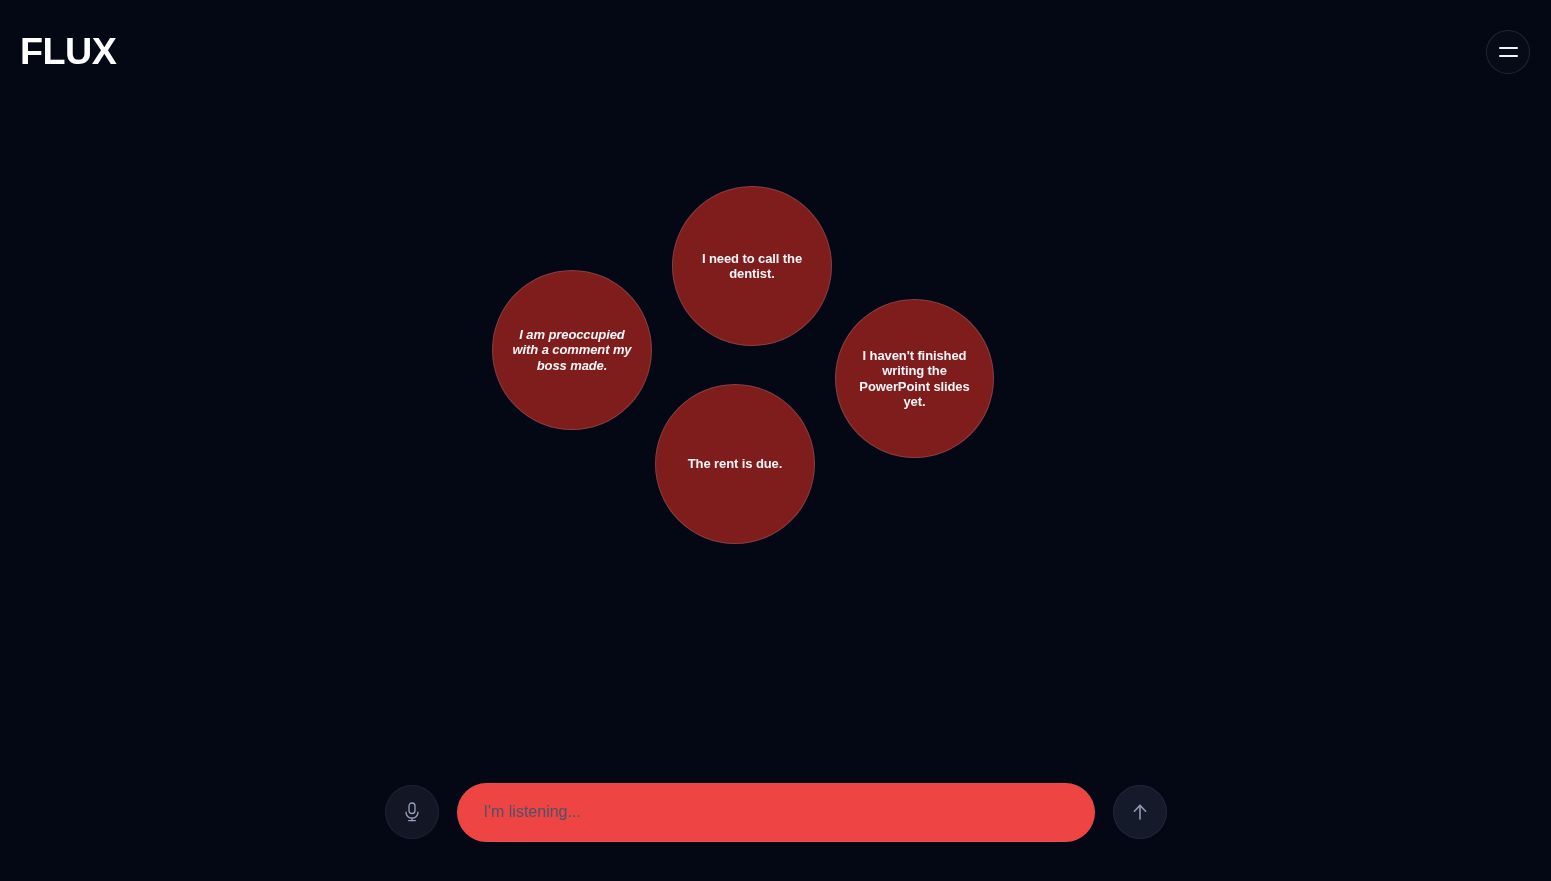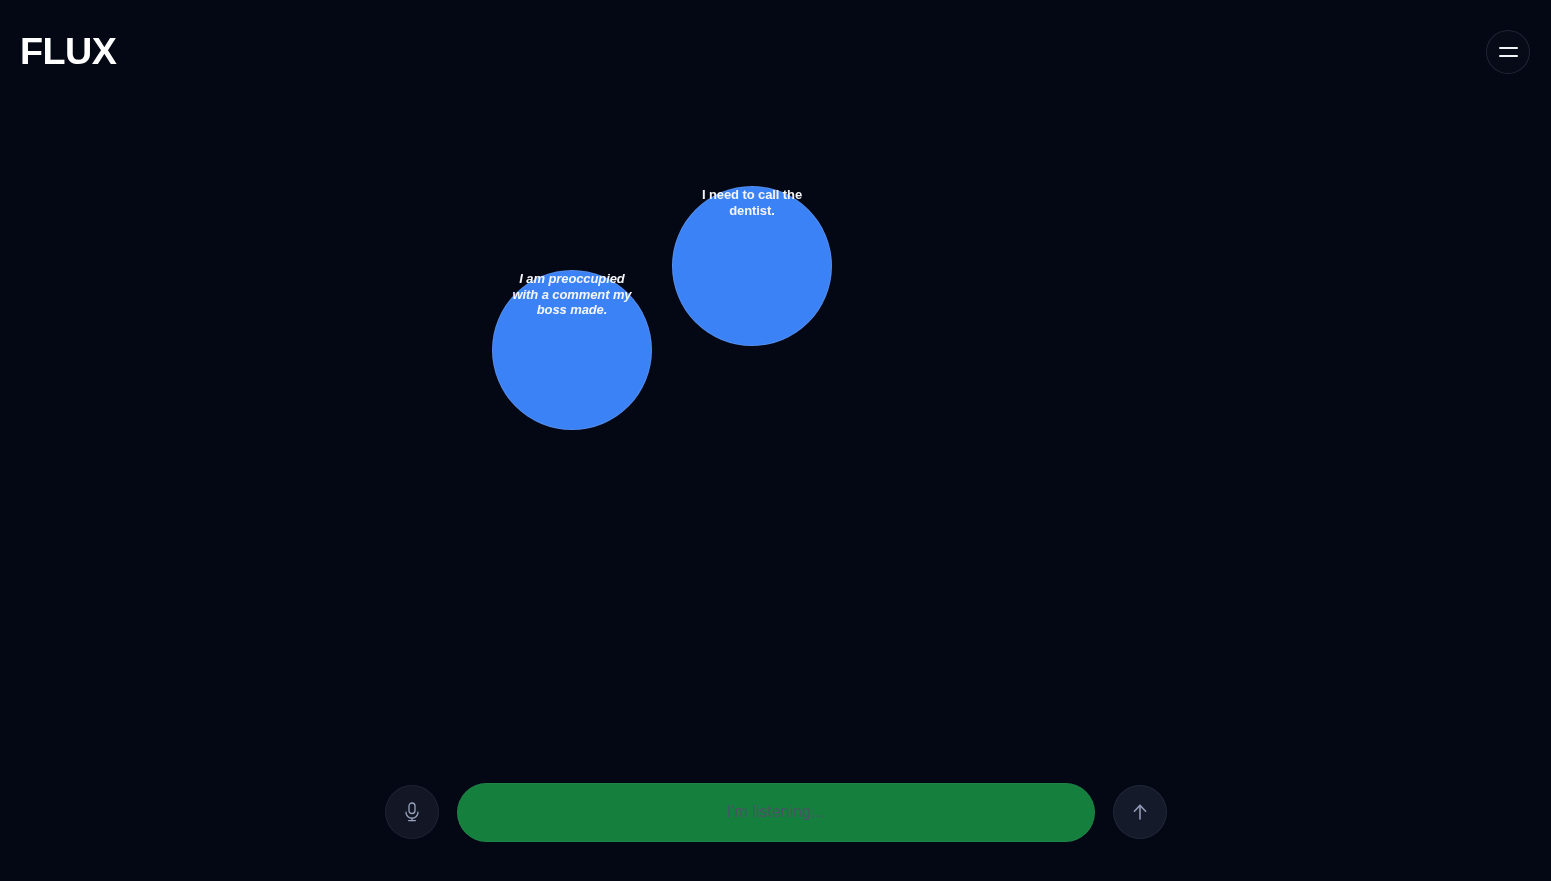--- a/index.html
+++ b/index.html
@@ -67,24 +67,24 @@
   
   .bubble-canvas {
     position: absolute;
     inset: 0;
     z-index: 10;
   }
 
   .thought-bubble {
     position: absolute;
     border-radius: 50%;
-    background: #3b82f6;
+    background: #7f1d1d;
     border: 1px solid rgba(175, 185, 210, 0.22);
     display: flex;
-    align-items: flex-start;
+    align-items: center;
     justify-content: center;
     text-align: center;
     cursor: pointer;
   }
 
   .thought-bubble .bubble-text {
     font-family: "Liberation Sans", sans-serif;
     font-weight: bold;
     font-size: 13px;
     line-height: 15.5px;
@@ -133,28 +133,27 @@
     width: 638px;
     height: 59px;
     flex: 0 0 auto;
     position: relative;
   }
 
   .composer-input {
     width: 100%;
     height: 100%;
     border-radius: 30px;
-    background: #15803d;
+    background: #ef4444;
     border: 1px solid rgba(150, 165, 195, 0.085);
     outline: none;
     color: #e8eaf0;
     font-family: "Liberation Sans", sans-serif;
     font-size: 16px;
     padding: 0 26px;
-    text-align: center;
   }
   .composer-input::placeholder {
     color: #4b5269;
     font-size: 16px;
   }
 
   .send-button {
     width: 54px;
     height: 54px;
     border-radius: 50%;
@@ -184,21 +183,27 @@
 <main class="bubble-canvas">
 
   <div class="thought-bubble bubble-0">
     <span class="bubble-text">I need to call the dentist.</span>
   </div>
 
   <div class="thought-bubble bubble-1">
     <span class="bubble-text">I am preoccupied with a comment my boss made.</span>
   </div>
 
-
+  <div class="thought-bubble bubble-2">
+    <span class="bubble-text">I haven't finished writing the PowerPoint slides yet.</span>
+  </div>
+
+  <div class="thought-bubble bubble-3">
+    <span class="bubble-text">The rent is due.</span>
+  </div>
 
 
 </main>
 
 <footer class="composer-bar">
 
   <div class="mic-button">
     <svg width="20" height="22" viewBox="0 0 20 22" fill="none">
       <rect x="7" y="2" width="6" height="10.5" rx="3" stroke="#99a3bb" stroke-width="1.3"></rect>
       <path d="M4 11.2a6 6 0 0 0 12 0" stroke="#99a3bb" stroke-width="1.3" stroke-linecap="round"></path>

